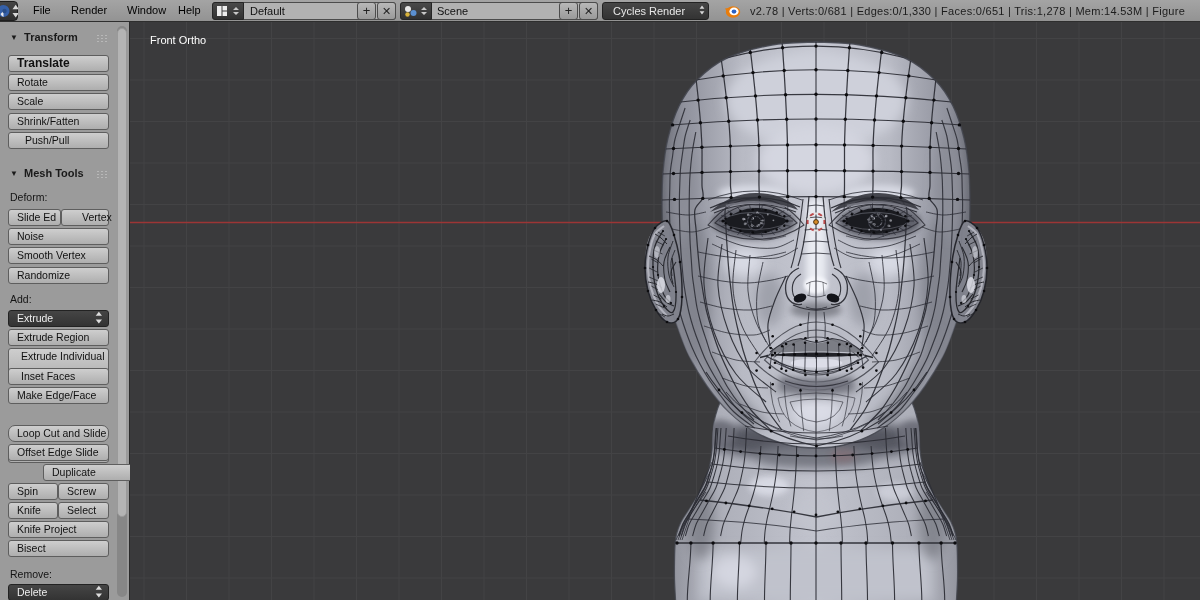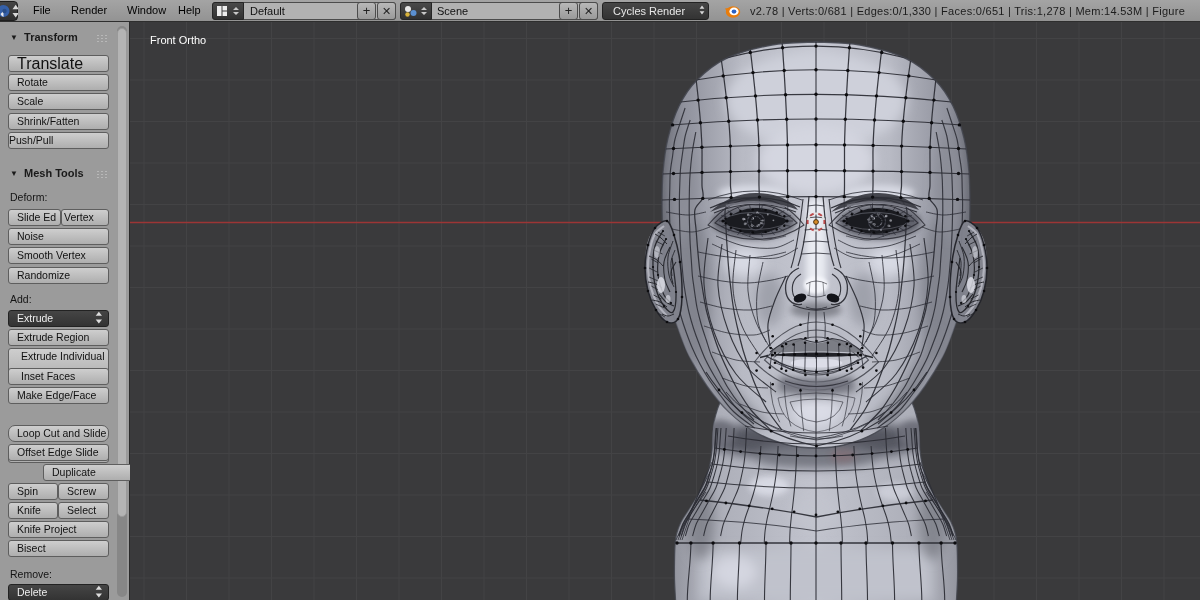--- a/index.html
+++ b/index.html
@@ -69,42 +69,42 @@
 </div>
 
 <div style="position:absolute;left:0;top:22px;width:130px;height:578px;background:#9b9b9b;
  border-right:1px solid #2a2a2a;">
 <div style="position:absolute;left:117px;top:4px;width:10px;height:571px;background:#878787;border-radius:5px;"></div>
 <div style="position:absolute;left:117px;top:6px;width:10px;height:489px;background:#b4b4b4;border-radius:5px;border:1px solid #9a9a9a;"></div>
 <div style="position:absolute;left:10px;top:9px;font-size:11px;font-weight:bold;color:#1a1a1a;"><span style="font-size:8px;vertical-align:1px;">▼</span>&nbsp; Transform</div>
     <div style="position:absolute;left:96px;top:12px;width:13px;height:8px;background-image:radial-gradient(circle,#b8b8b8 1px,transparent 1.1px);background-size:4px 3px;"></div>
 <div style="position:absolute;left:8px;top:33.0px;width:101px;height:17px;
  background:linear-gradient(#cecece,#aeaeae);border:1px solid #5e5e5e;border-radius:3px;
- color:#111;font-size:16px;line-height:15px;padding-left:8px;">Translate</div>
+ color:#111;font-size:12px;line-height:15px;padding-left:8px;font-weight:bold;">Translate</div>
 <div style="position:absolute;left:8px;top:52.2px;width:101px;height:17px;
  background:linear-gradient(#cecece,#aeaeae);border:1px solid #5e5e5e;border-radius:3px;
  color:#111;font-size:10.5px;line-height:15px;padding-left:8px;">Rotate</div>
 <div style="position:absolute;left:8px;top:71.4px;width:101px;height:17px;
  background:linear-gradient(#cecece,#aeaeae);border:1px solid #5e5e5e;border-radius:3px;
  color:#111;font-size:10.5px;line-height:15px;padding-left:8px;">Scale</div>
 <div style="position:absolute;left:8px;top:90.6px;width:101px;height:17px;
  background:linear-gradient(#cecece,#aeaeae);border:1px solid #5e5e5e;border-radius:3px;
  color:#111;font-size:10.5px;line-height:15px;padding-left:8px;">Shrink/Fatten</div>
 <div style="position:absolute;left:8px;top:109.8px;width:101px;height:17px;
  background:linear-gradient(#cecece,#aeaeae);border:1px solid #5e5e5e;border-radius:3px;
- color:#111;font-size:10.5px;line-height:15px;padding-left:0;">Push/Pull</div>
+ color:#111;font-size:10.5px;line-height:15px;padding-left:16px;">Push/Pull</div>
 <div style="position:absolute;left:10px;top:145px;font-size:11px;font-weight:bold;color:#1a1a1a;"><span style="font-size:8px;vertical-align:1px;">▼</span>&nbsp; Mesh Tools</div>
     <div style="position:absolute;left:96px;top:148px;width:13px;height:8px;background-image:radial-gradient(circle,#b8b8b8 1px,transparent 1.1px);background-size:4px 3px;"></div>
 <div style="position:absolute;left:10px;top:169px;font-size:10.5px;color:#141414;">Deform:</div>
 <div style="position:absolute;left:8px;top:187px;width:53px;height:17px;
  background:linear-gradient(#cecece,#aeaeae);border:1px solid #5e5e5e;border-radius:3px;
  color:#111;font-size:10.5px;line-height:15px;padding-left:8px;">Slide Ed</div>
 <div style="position:absolute;left:61px;top:187px;width:48px;height:17px;
  background:linear-gradient(#cecece,#aeaeae);border:1px solid #5e5e5e;border-radius:3px;
- color:#111;font-size:10.5px;line-height:15px;padding-left:2px;">Vertex</div>
+ color:#111;font-size:10.5px;line-height:15px;padding-left:20px;">Vertex</div>
 <div style="position:absolute;left:8px;top:206.2px;width:101px;height:17px;
  background:linear-gradient(#cecece,#aeaeae);border:1px solid #5e5e5e;border-radius:3px;
  color:#111;font-size:10.5px;line-height:15px;padding-left:8px;">Noise</div>
 <div style="position:absolute;left:8px;top:225.39999999999998px;width:101px;height:17px;
  background:linear-gradient(#cecece,#aeaeae);border:1px solid #5e5e5e;border-radius:3px;
  color:#111;font-size:10.5px;line-height:15px;padding-left:8px;">Smooth Vertex</div>
 <div style="position:absolute;left:8px;top:244.6px;width:101px;height:17px;
  background:linear-gradient(#cecece,#aeaeae);border:1px solid #5e5e5e;border-radius:3px;
  color:#111;font-size:10.5px;line-height:15px;padding-left:8px;">Randomize</div>
 <div style="position:absolute;left:10px;top:271px;font-size:10.5px;color:#141414;">Add:</div>

